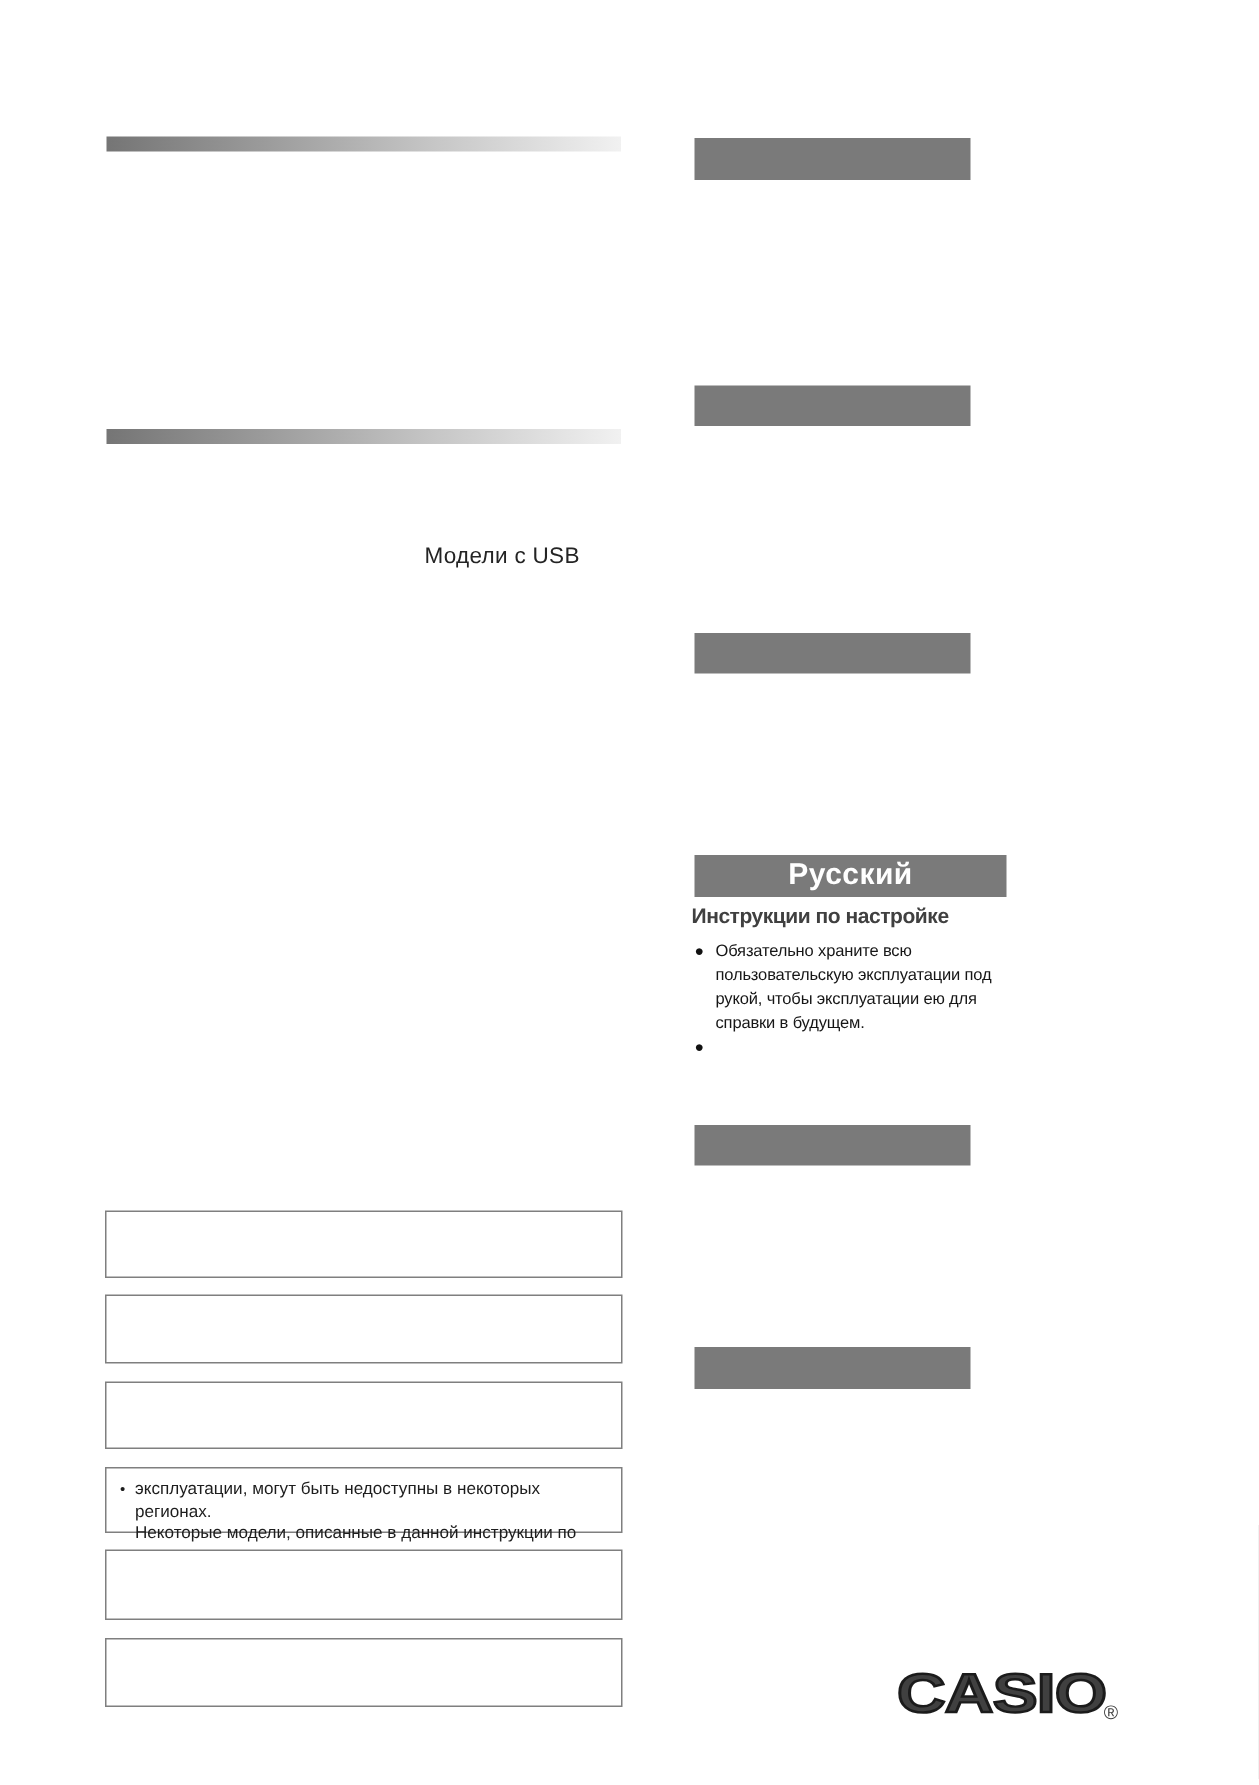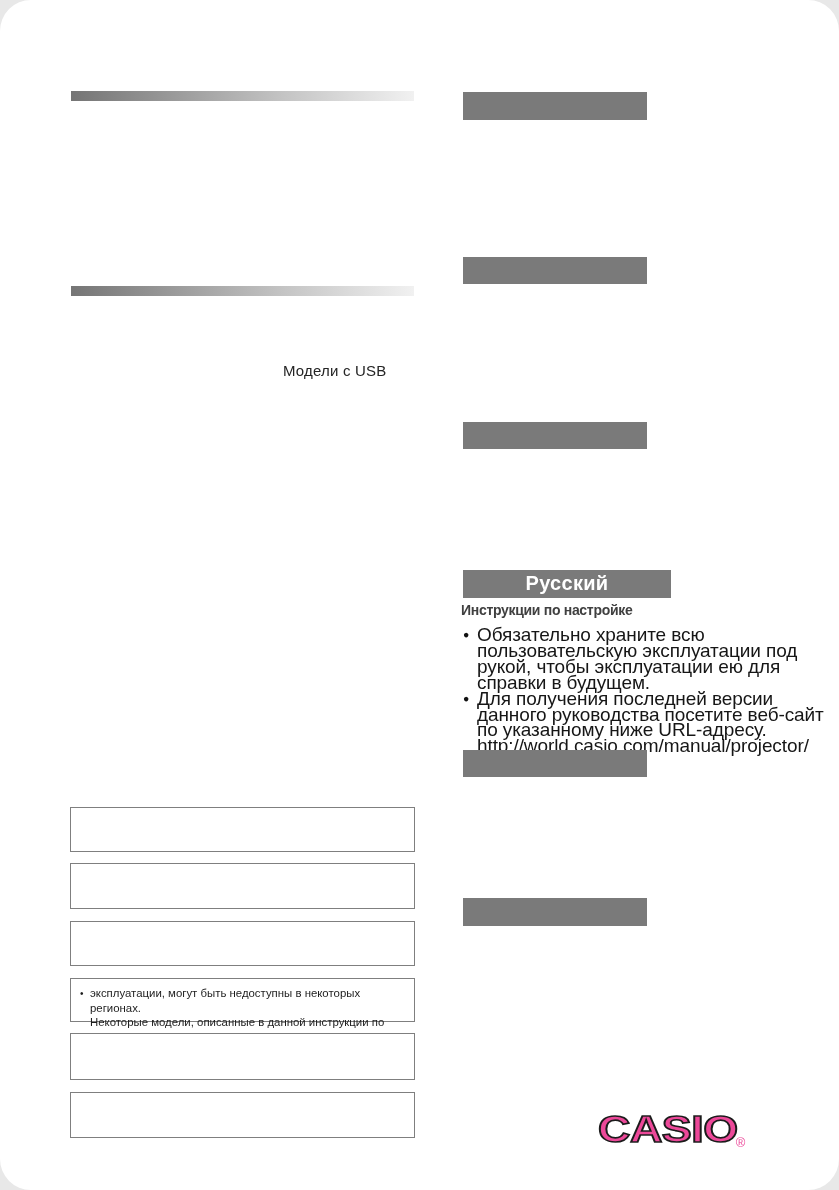--- a/index.html
+++ b/index.html
@@ -1,19 +1,19 @@
 <!DOCTYPE html>
 <html><head>
 <meta charset="utf-8">
 <style>
   html,body { margin:0; padding:0; background:#e8e8e8; }
   .page {
     position:relative; width:839px; height:1190px; margin:0 auto;
     background:#ffffff; overflow:hidden;
-    font-family:"Liberation Sans", sans-serif; color:#161616;border-radius:31px;
+    font-family:"Liberation Sans", sans-serif; color:#161616;
   }
 
   
   .grad-bar {
     position:absolute; left:71px; width:343px; height:10px;
     background:linear-gradient(to right, #757575 0%, #9a9a9a 30%, #c4c4c4 62%, #f1f1f1 100%);
   }
   .grad-bar.top { top:91px; }
   .grad-bar.bottom { top:286px; }
 
@@ -56,26 +56,26 @@
 
   .section-title {
     position:absolute; left:461px; top:602px;
     font-size:14px; font-weight:bold; color:#404040; letter-spacing:-0.3px;
     white-space:nowrap;
   }
 
   .bullet-list { position:absolute; left:463px; top:627px; width:300px; }
   .bullet-item { display:flex; margin:0; }
   .bullet-item .marker { flex:0 0 14px; width:14px; font-size:10.5px; line-height:15.9px; color:#111; }
-  .bullet-item .lines { font-size:19px; line-height:15.9px; color:#161616; letter-spacing:-0.1px; }
+  .bullet-item .lines { font-size:11px; line-height:15.9px; color:#161616; letter-spacing:-0.1px; }
   .bullet-item .lines div { white-space:nowrap; }
 
   .casio-logo {
     position:absolute; left:598px; top:1104px; width:175px;
-    color:#ec4899; white-space:nowrap;
+    color:#404040; white-space:nowrap;
   }
   .casio-word {
     display:inline-block; font-weight:bold; font-size:44px; line-height:44px;
     letter-spacing:-0.5px; transform:scale(1.02,0.83); transform-origin:left bottom;
     -webkit-text-stroke:2px #1b1b1b;
   }
   .casio-reg { display:inline-block; font-size:13px; vertical-align:-6px; margin-left:1px; }
 </style>
 </head>
 <body>
@@ -100,26 +100,20 @@
       <span class="marker">●</span>
       <span class="lines">
         <div>Обязательно храните всю</div>
         <div>пользовательскую эксплуатации под</div>
         <div>рукой, чтобы эксплуатации ею для</div>
         <div>справки в будущем.</div>
       </span>
     </div>
     <div class="bullet-item">
       <span class="marker">●</span>
-      <span class="lines">
-        <div>Для получения последней версии</div>
-        <div>данного руководства посетите веб-сайт</div>
-        <div>по указанному ниже URL-адресу.</div>
-        <div>http://world.casio.com/manual/projector/</div>
-      </span>
     </div>
   </div>
 
   <div class="gray-bar b5"></div>
   <div class="gray-bar b6"></div>
 
   <div class="pbox x1"></div>
   <div class="pbox x2"></div>
   <div class="pbox x3"></div>
 

